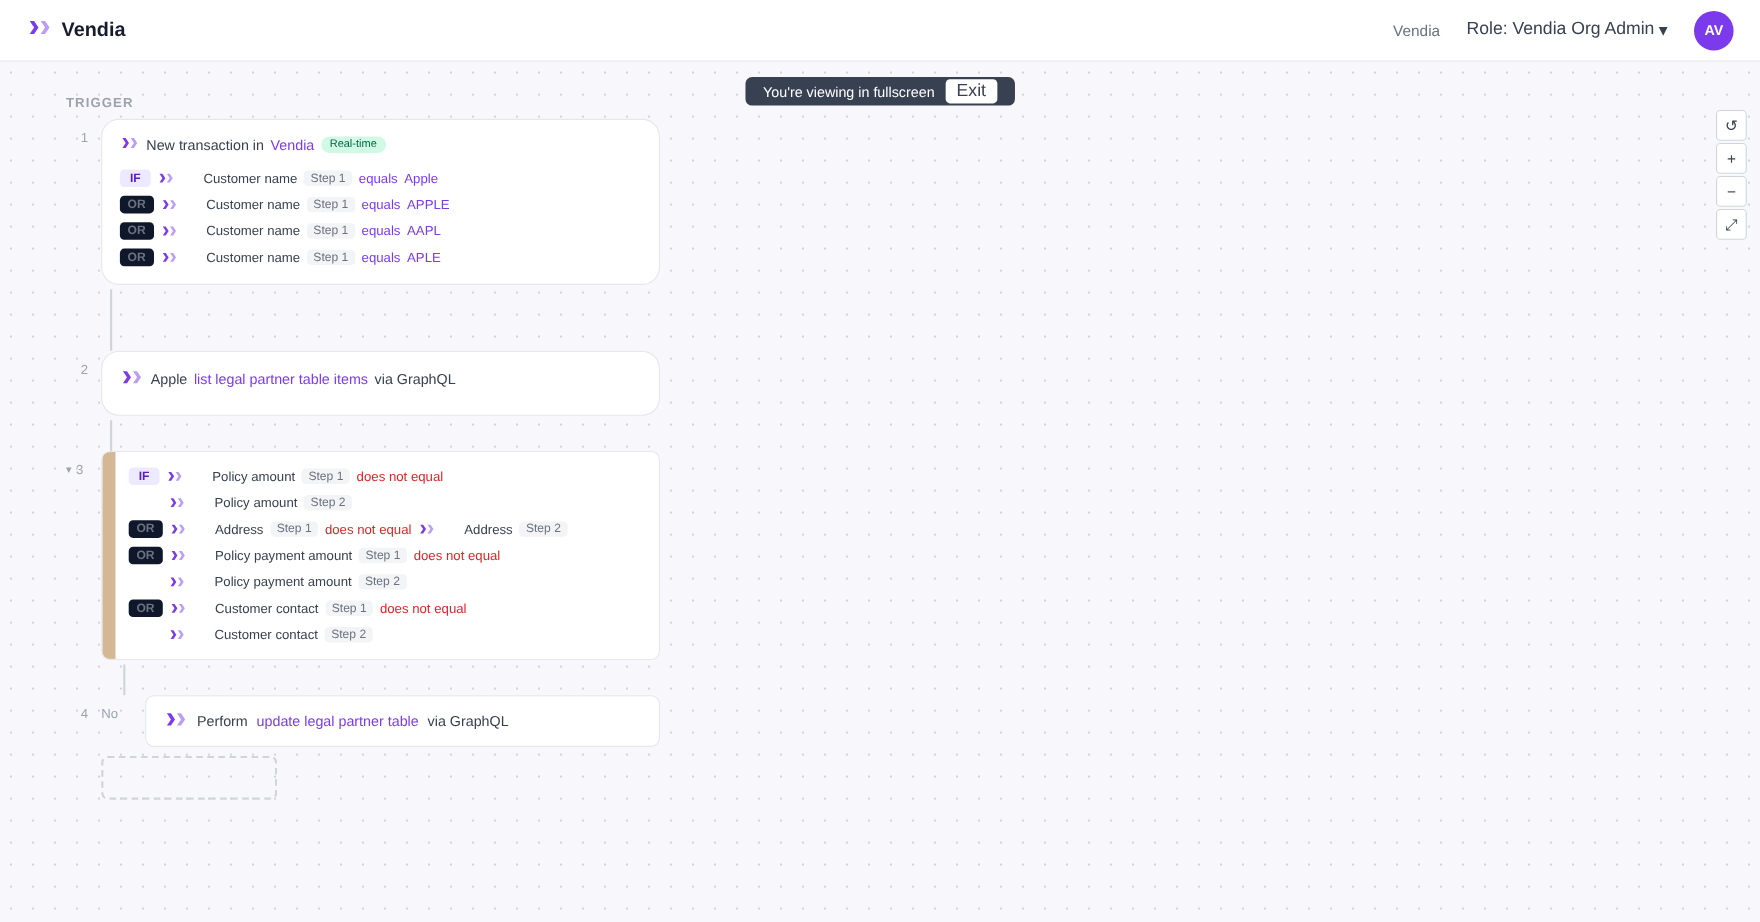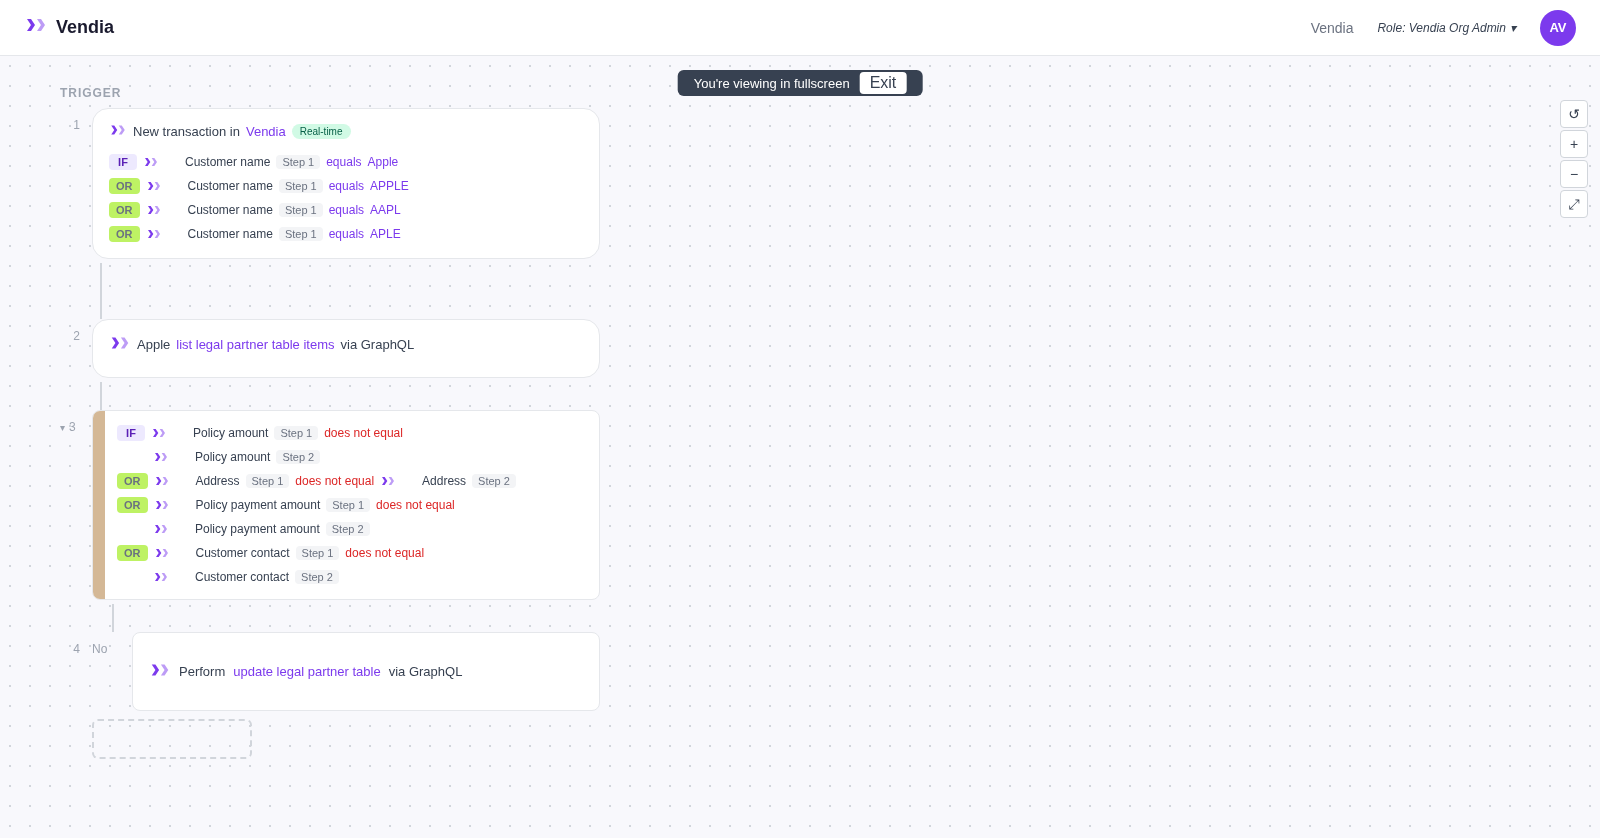--- a/index.html
+++ b/index.html
@@ -43,23 +43,22 @@
     .nav-link {
       color: #6b7280;
       font-size: 14px;
       cursor: pointer;
     }
     .role-dropdown {
       display: flex;
       align-items: flex-start;
       gap: 4px;
       color: #374151;
-      font-size: 12px;
+      font-size: 16px;
       cursor: pointer;
-      font-style: italic;
     }
     .avatar {
       width: 36px;
       height: 36px;
       border-radius: 50%;
       background: #7c3aed;
       color: white;
       display: flex;
       align-items: center;
       justify-content: center;
@@ -205,21 +204,21 @@
       padding: 2px 7px;
       border-radius: 4px;
       min-width: 28px;
       text-align: center;
     }
     .if-badge {
       background: #ede9fe;
       color: #5b21b6;
     }
     .or-badge {
-      background: #bef264;
+      background: #0f172a;
       color: #6b7280;
     }
     .vendia-icon {
       color: #7c3aed;
       font-size: 14px;
       display: inline-flex;
     }
     .vendia-icon svg {
       width: 16px;
       height: 16px;
@@ -278,21 +277,21 @@
     .conditional-content {
       padding: 10px 12px;
       flex: 1;
     }
 
     
     .perform-card {
       background: white;
       border: 1px solid #e5e7eb;
       border-radius: 8px;
-      padding: 26px 16px;
+      padding: 10px 16px;
       display: flex;
       align-items: center;
       gap: 8px;
       font-size: 13px;
       color: #374151;
     }
 
     
     .yes-no-row {
       display: flex;

